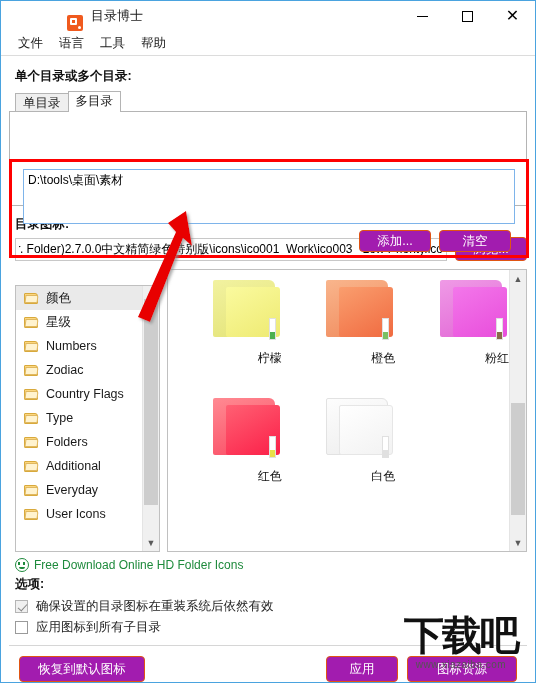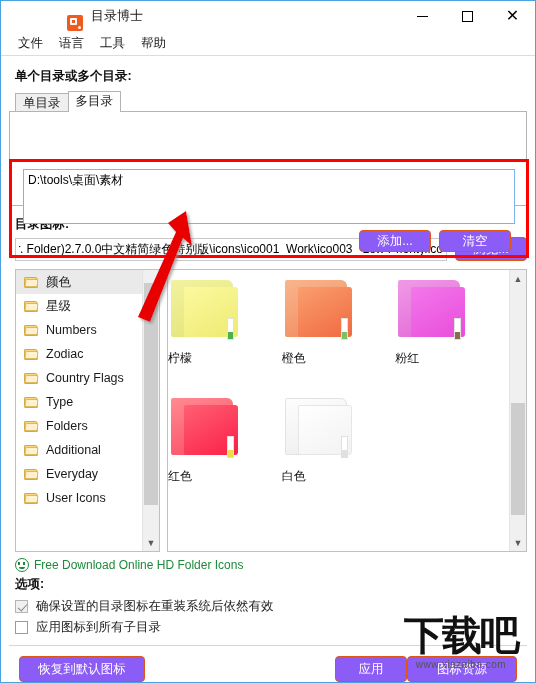--- a/index.html
+++ b/index.html
@@ -129,21 +129,21 @@
     font-family: "Liberation Sans", sans-serif;
     color: #000;
     padding: 3px 4px;
     resize: none;
     outline: none;
     background: #fff;
     line-height: 15px;
     z-index: 5;
   }
   .btn-orange {
-    background: #8b5cf6;
+    background: #a21caf;
     color: #ffffff;
     font-size: 12.5px;
     border: 1px solid #e05513;
     border-radius: 4px;
     padding: 0;
     cursor: pointer;
     font-family: "Liberation Sans", sans-serif;
     text-align: center;
   }
   .tab-buttons {
@@ -178,20 +178,21 @@
     margin: 8px 0 0 6px;
     height: 283px;
   }
   .cat-list {
     width: 145px; flex: 0 0 145px;
     border: 1px solid #c0c0c0;
     background: #fff;
     box-sizing: border-box;
     position: relative;
     overflow: hidden;
+    margin-top: 16px;
   }
   .cat-scroll { position: absolute; left:0; top:0; right:17px; bottom:0; }
   .cat-item {
     display: flex; align-items: center;
     height: 24px;
     padding-left: 8px;
     font-size: 12.5px; color: #1a1a1a;
   }
   .cat-item.selected { background: #eaeaea; }
   .folder-ico {
@@ -241,21 +242,21 @@
     box-sizing: border-box;
   }
   .icon-grid {
     position: absolute; left:0; top:0; right:17px; bottom:0;
     display: grid;
     grid-template-columns: repeat(3, 1fr);
     grid-auto-rows: 118px;
     padding-top: 8px;
   }
   .icon-cell {
-    display: flex; flex-direction: column; align-items: flex-start; justify-content: flex-start;
+    display: flex; flex-direction: column; align-items: flex-end; justify-content: flex-start;
   }
   .fold-big {
     width: 72px; height: 66px;
     position: relative;
   }
   .fold-back {
     position: absolute; left: 3px; top: 2px;
     width: 62px; height: 57px;
     border-radius: 2px 6px 2px 2px;
   }
@@ -335,21 +336,21 @@
   }
   .footer {
     display: flex; align-items: center;
     padding: 10px 10px 0 10px;
     position: relative;
   }
   .footer .btn-orange { height: 26px; line-height: 24px; }
   .btn-restore { width: 126px; }
   .btn-apply { width: 72px; }
   .btn-apply-exit { width: 110px; }
-  .footer-right { margin-left: auto; display: flex; gap: 0; }
+  .footer-right { margin-left: auto; display: flex; gap: 9px; }
   
   .arrow-svg {
     position: absolute; left: 0; top: 0;
     width: 536px; height: 683px;
     pointer-events: none;
     z-index: 20;
   }
   
   .watermark {
     position: absolute;

